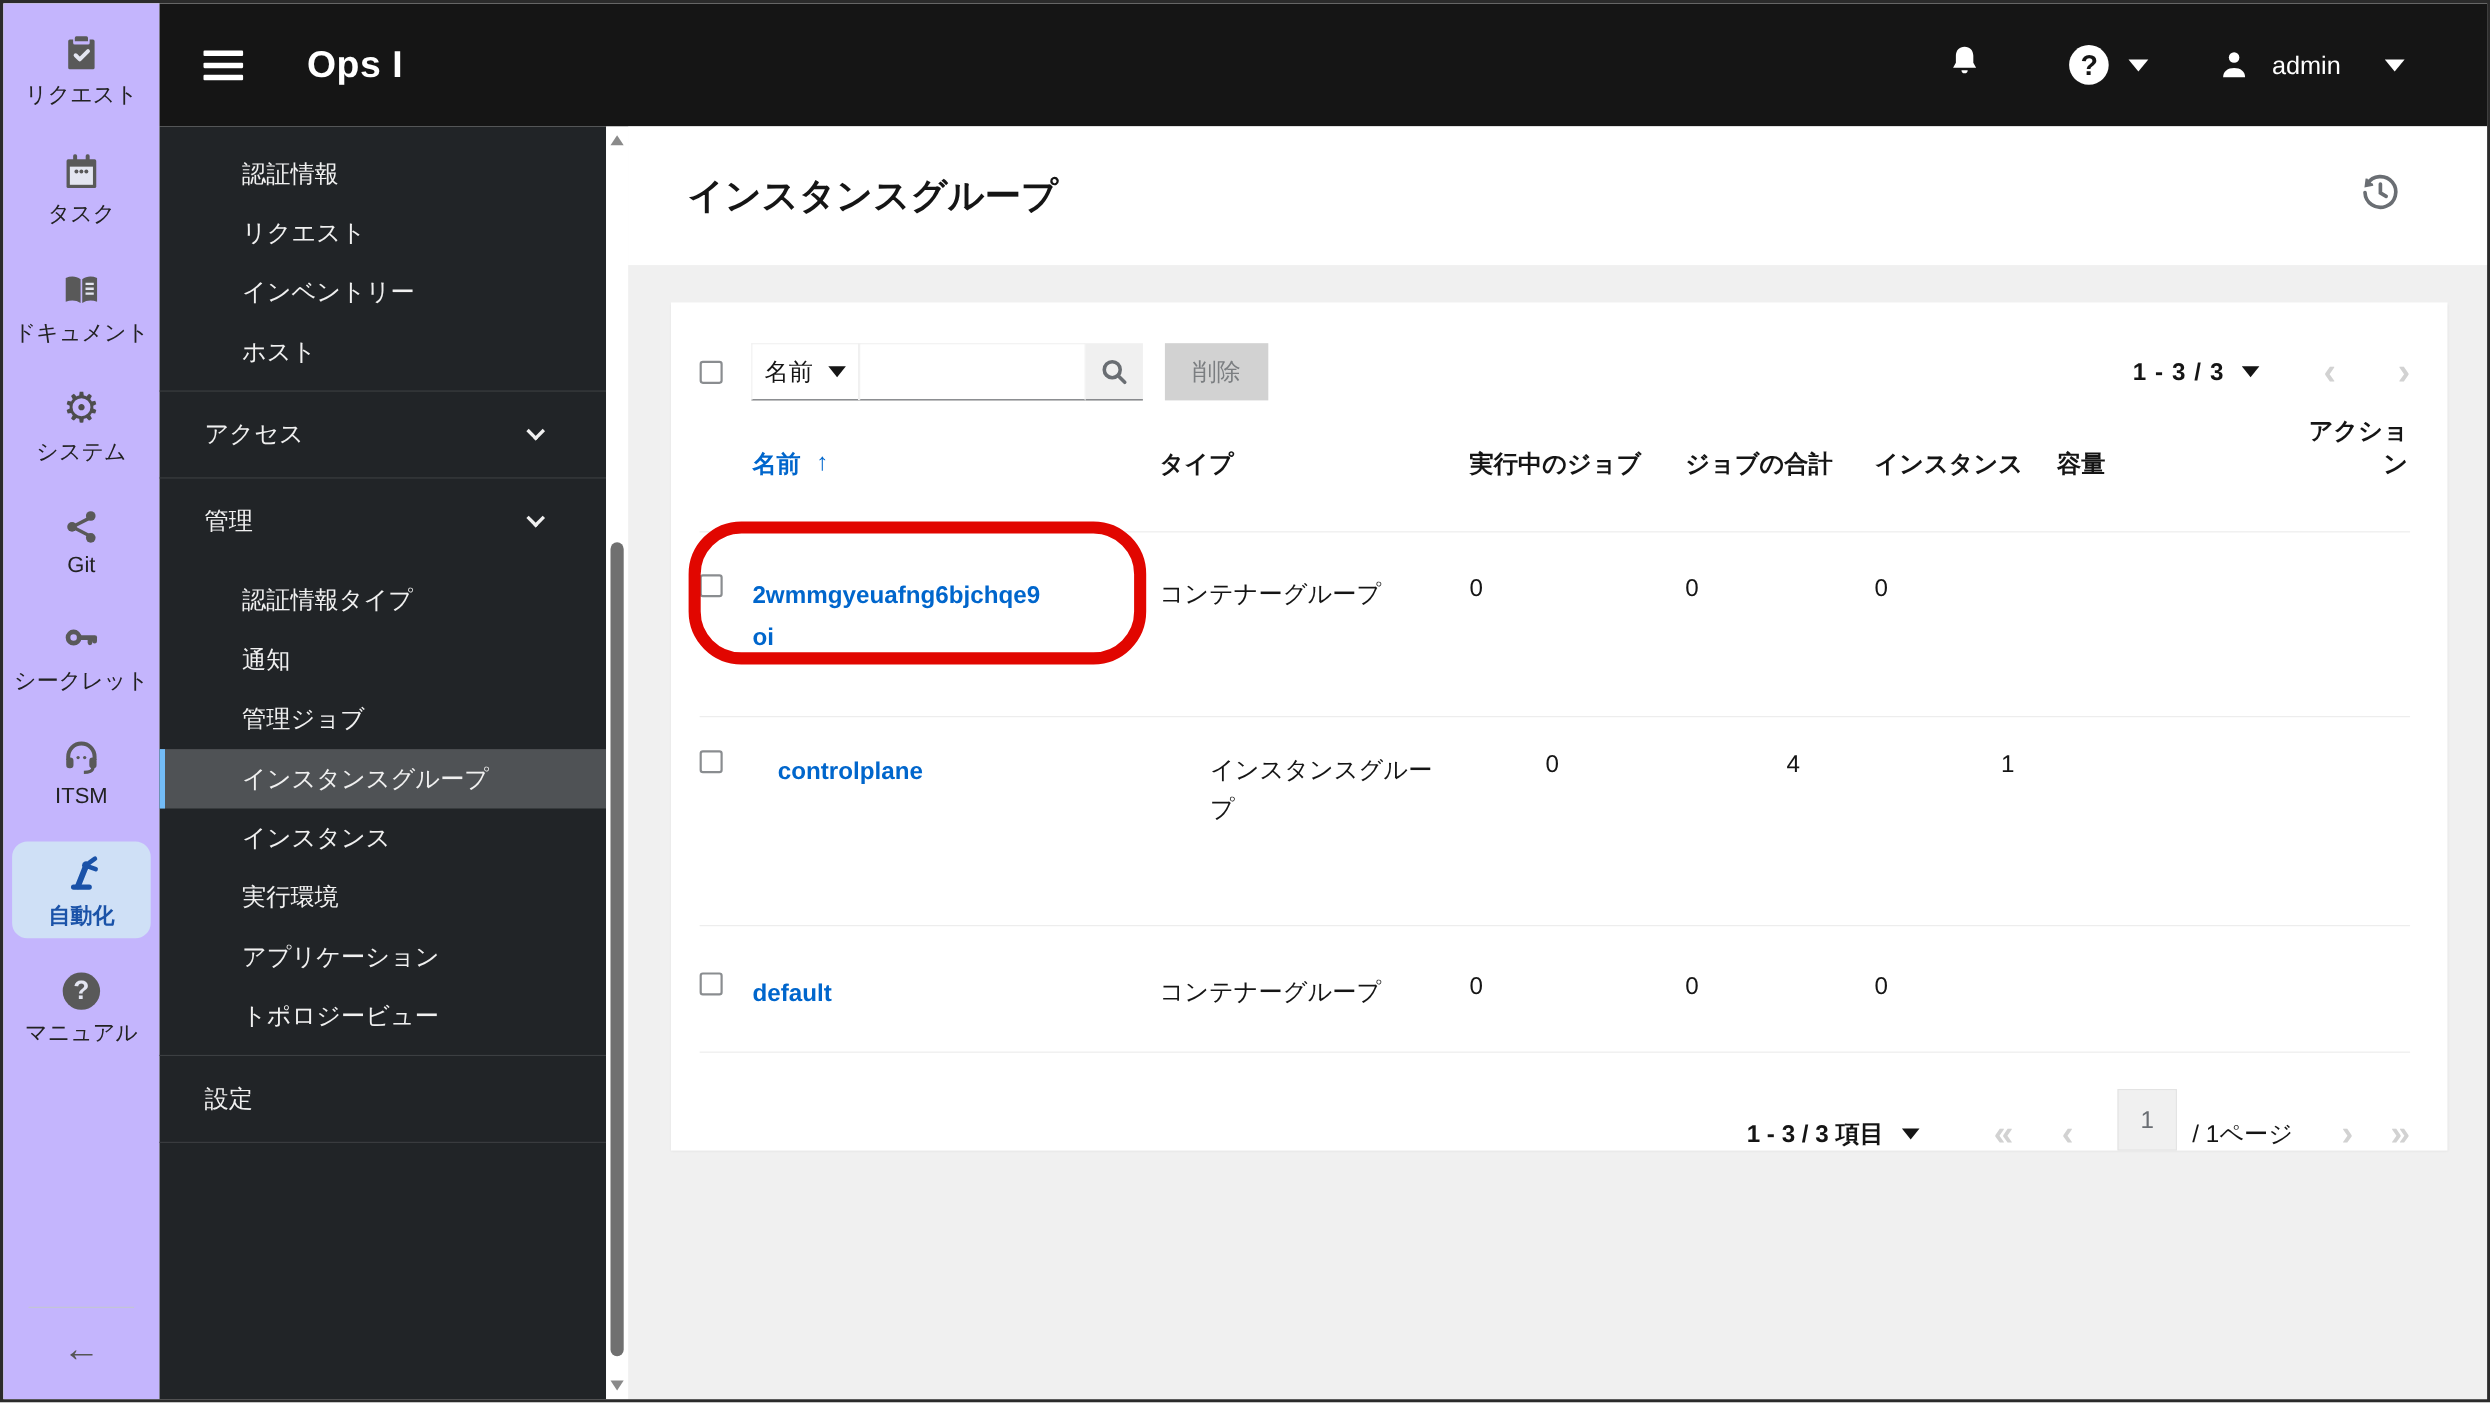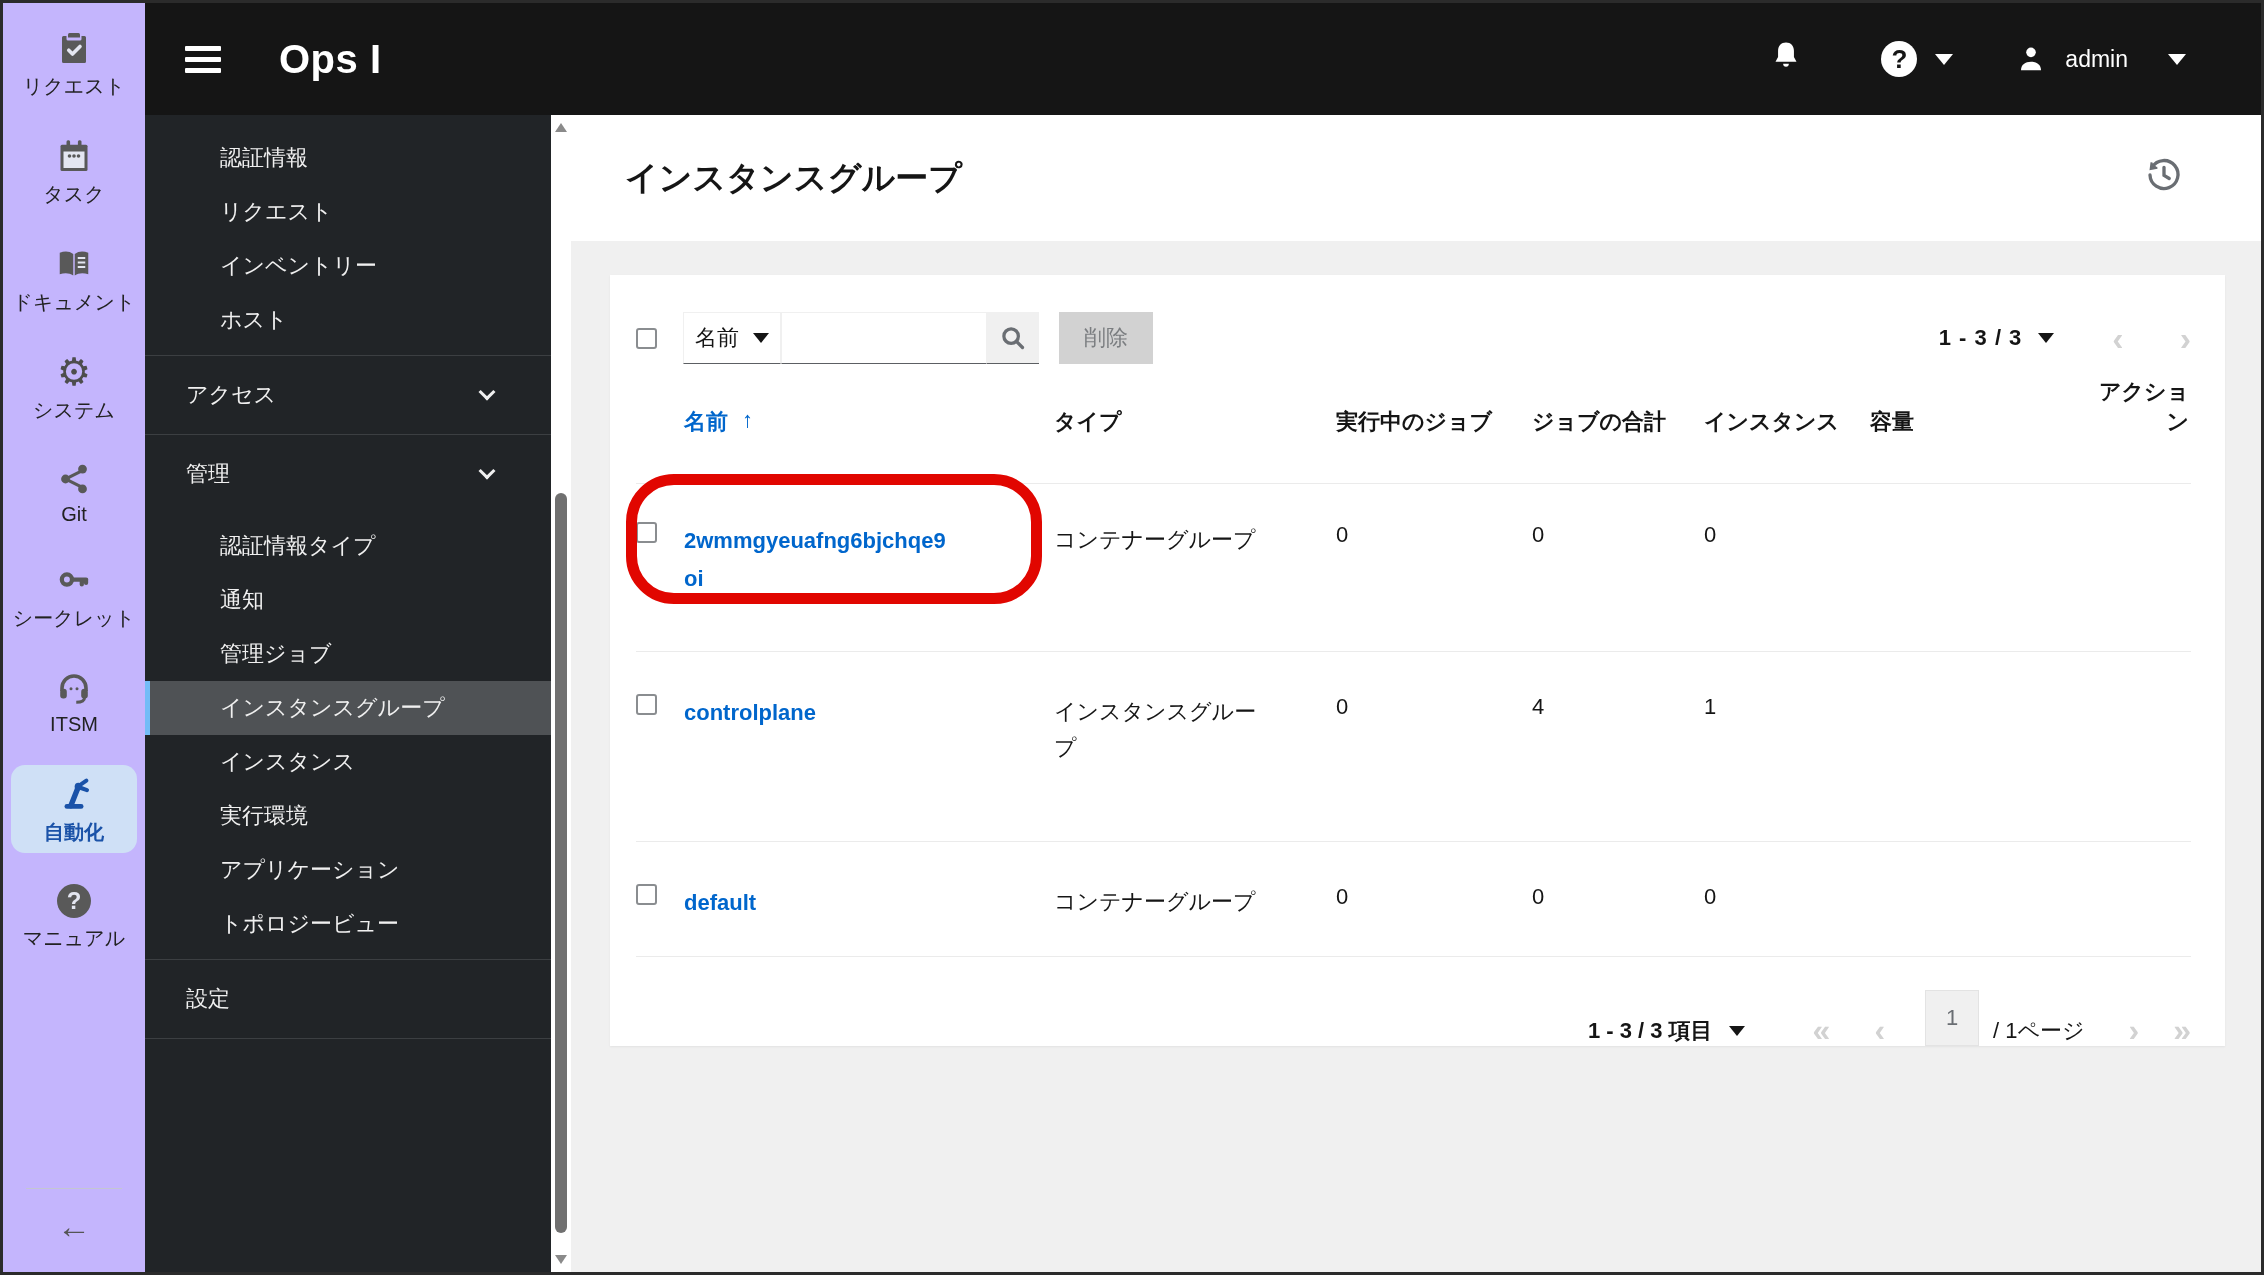--- a/index.html
+++ b/index.html
@@ -38,21 +38,21 @@
 
   
   .right-col { flex: 1; display: flex; flex-direction: column; min-width: 0; }
 
   .topbar {
     height: 112px; background: #151515; display: flex; align-items: center;
     padding: 0 75px 0 40px; flex: none; color: #fff;
   }
   .hamburger { width: 36px; cursor: pointer; }
   .hamburger div { height: 5px; background: #fff; margin: 6px 0; border-radius: 1px; }
-  .brand { font-size: 40px; font-weight: bold; margin-left: 58px; letter-spacing: .5px; }
+  .brand { font-size: 34px; font-weight: bold; margin-left: 58px; letter-spacing: .5px; }
   .topbar-spacer { flex: 1; }
   .topbar-group { display: flex; align-items: center; gap: 18px; cursor: pointer; }
   .topbar-bell { margin-right: 78px; cursor: pointer; }
   .topbar-help { margin-right: 62px; }
   .help-circle {
     width: 36px; height: 36px; border-radius: 50%; background: #fff; color: #151515;
     font-weight: bold; font-size: 26px; display: flex; align-items: center; justify-content: center;
   }
   .caret-down-w { width: 0; height: 0; border-left: 9px solid transparent; border-right: 9px solid transparent; border-top: 11px solid #fff; }
   .admin-label { font-size: 23px; }
@@ -127,21 +127,21 @@
 
   
   .tbl-grid { display: grid; grid-template-columns: 48px 370px 282px 196px 172px 166px 224px 1fr; }
   .tbl-head { height: 90px; align-items: end; padding-bottom: 28px; }
   .tbl-head > div { font-weight: bold; font-size: 22px; }
   .th-name { color: #0066cc; display: flex; gap: 14px; cursor: pointer; }
   .sort-arrow { color: #0066cc; font-weight: bold; }
   .th-actions { text-align: right; padding-right: 2px; }
   .tbl-row { border-top: 1px solid #ebebeb; align-items: start; margin-top: 18px; }
   .row-1 { height: 150px; padding-top: 38px; }
-  .row-2 { height: 172px; padding-top: 42px; }
+  .row-2 { height: 172px; padding-top: 30px; gap: 23px; }
   .row-3 { height: 115px; padding-top: 42px; }
   .cell-link { color: #0066cc; font-weight: 600; max-width: 272px; word-break: break-all; line-height: 38px; cursor: pointer; display: inline-block; }
   .cell-type { max-width: 212px; line-height: 36px; }
   .cap-wrap { width: 180px; }
   .cap-top { display: flex; justify-content: space-between; }
   .cap-label { max-width: 120px; line-height: 34px; }
   .cap-pct { line-height: 34px; }
   .cap-bar { margin-top: 14px; width: 178px; height: 11px; background: #cfe0f8; }
 
   

